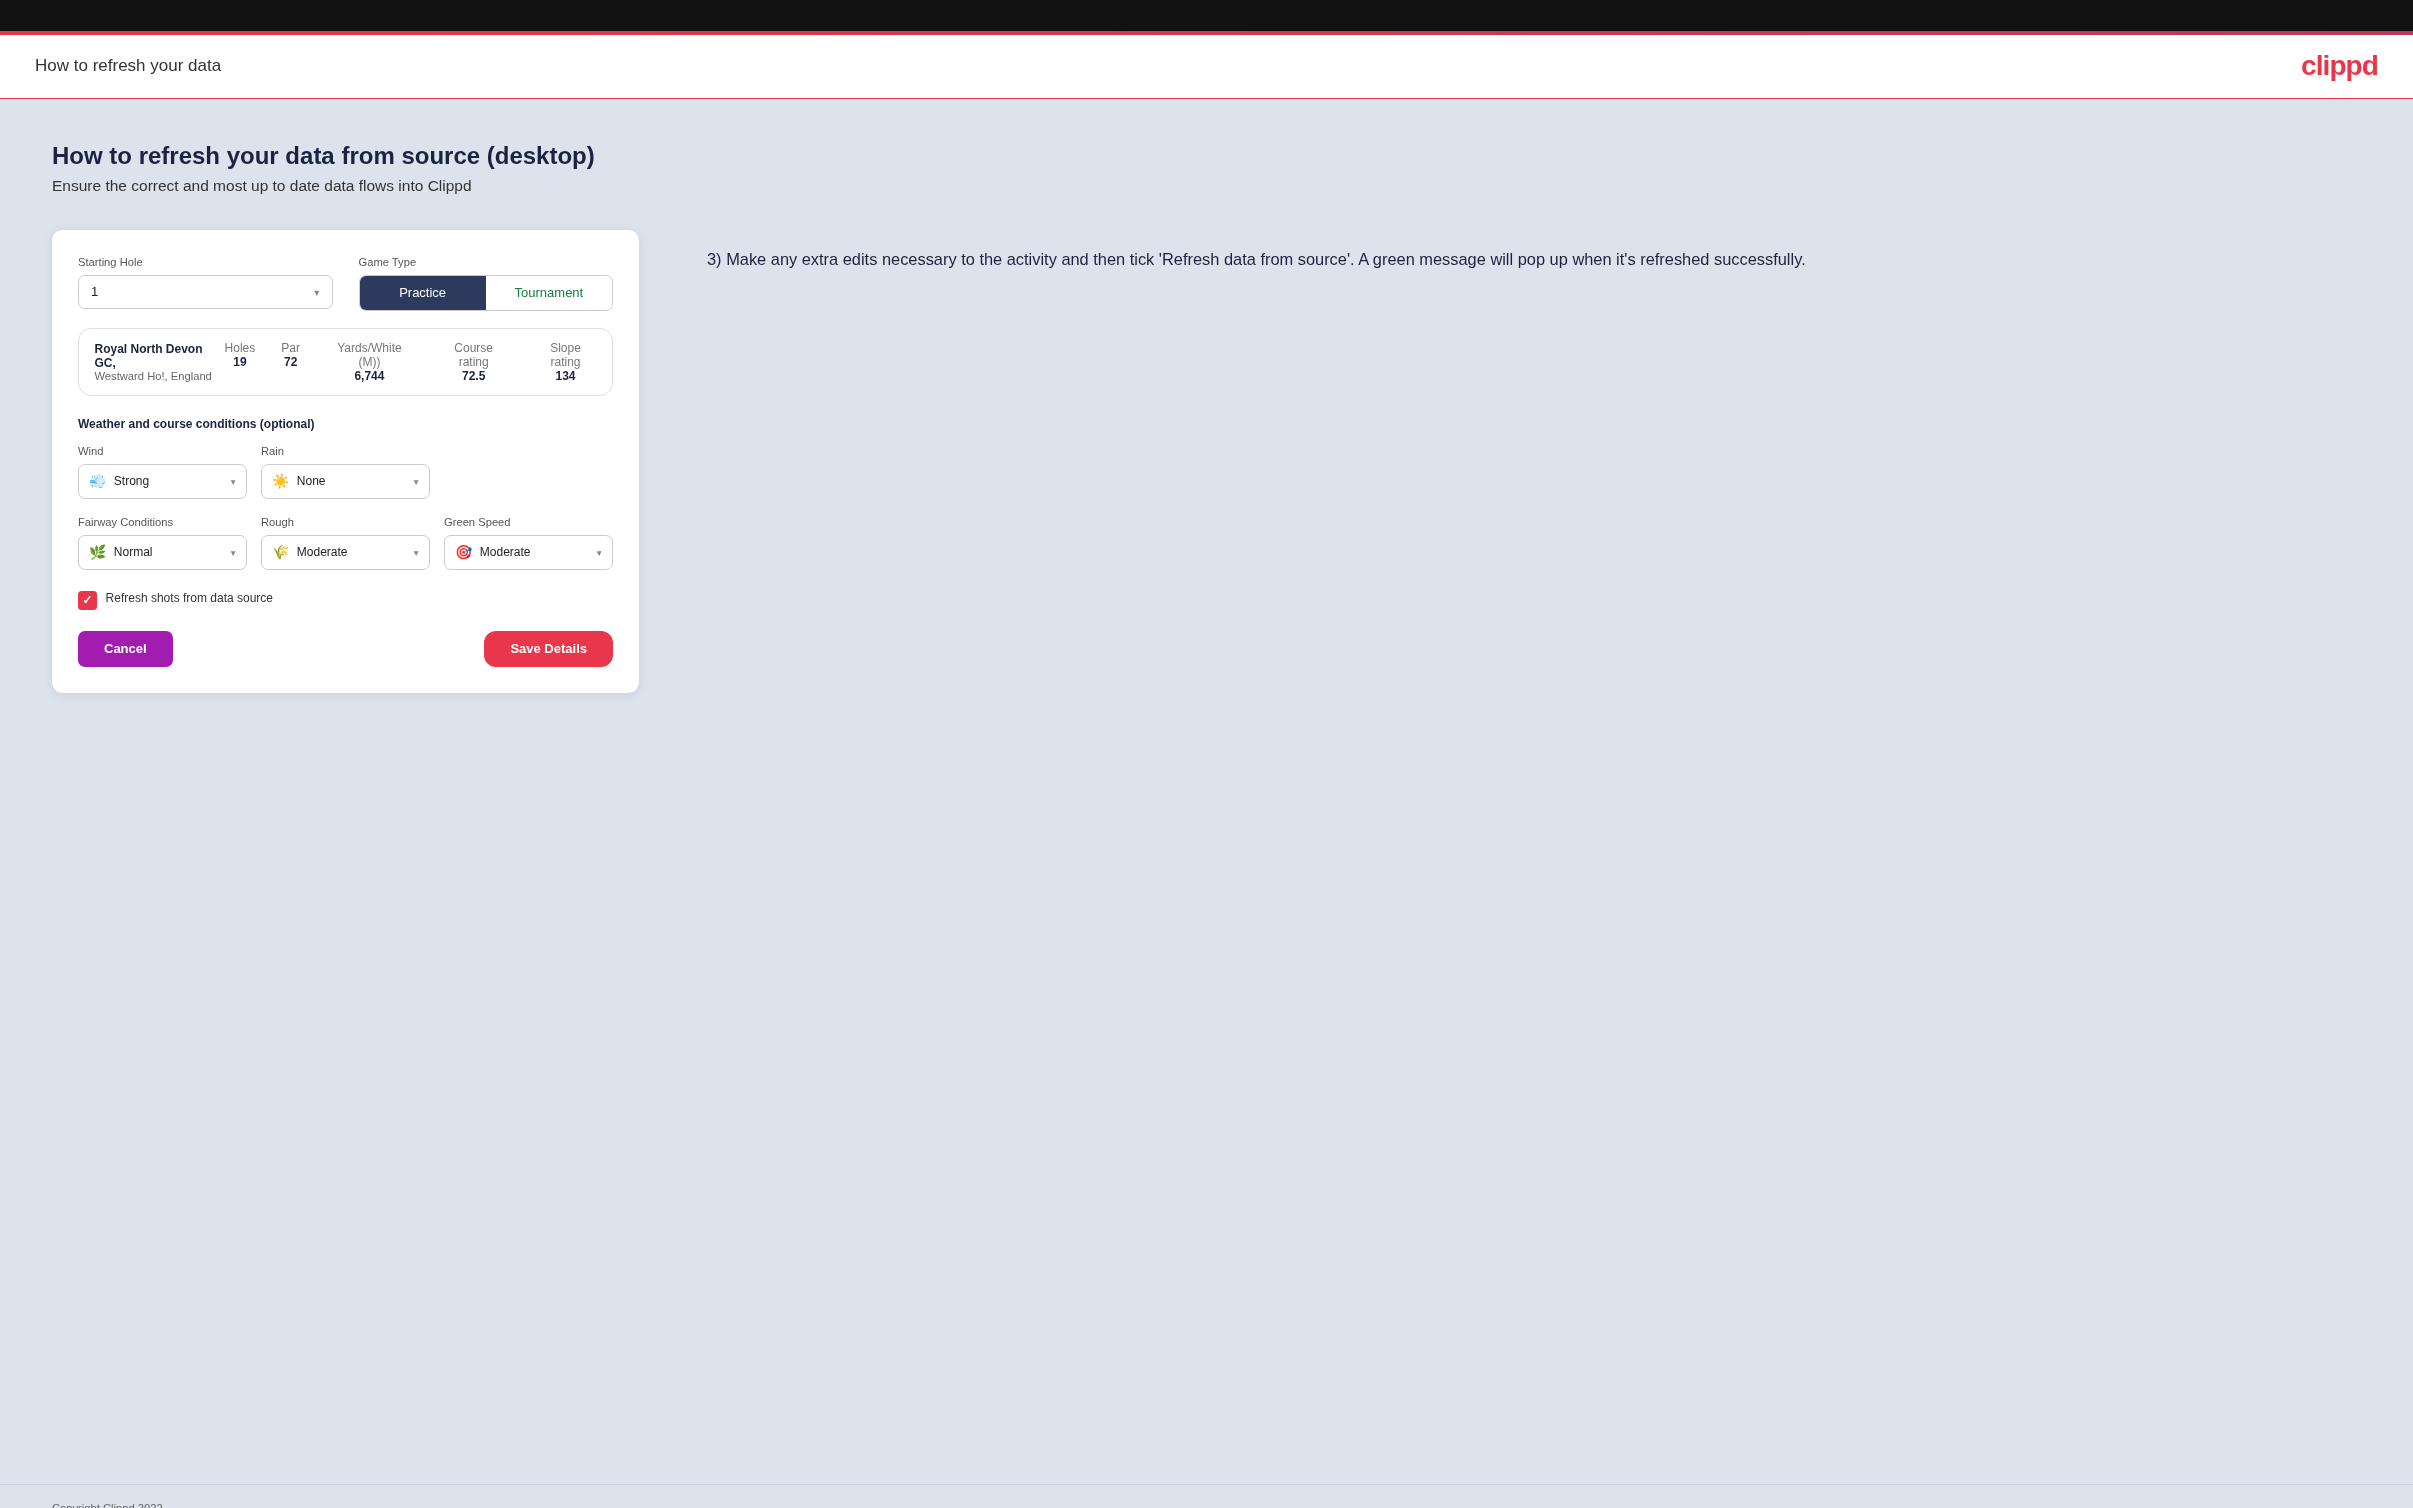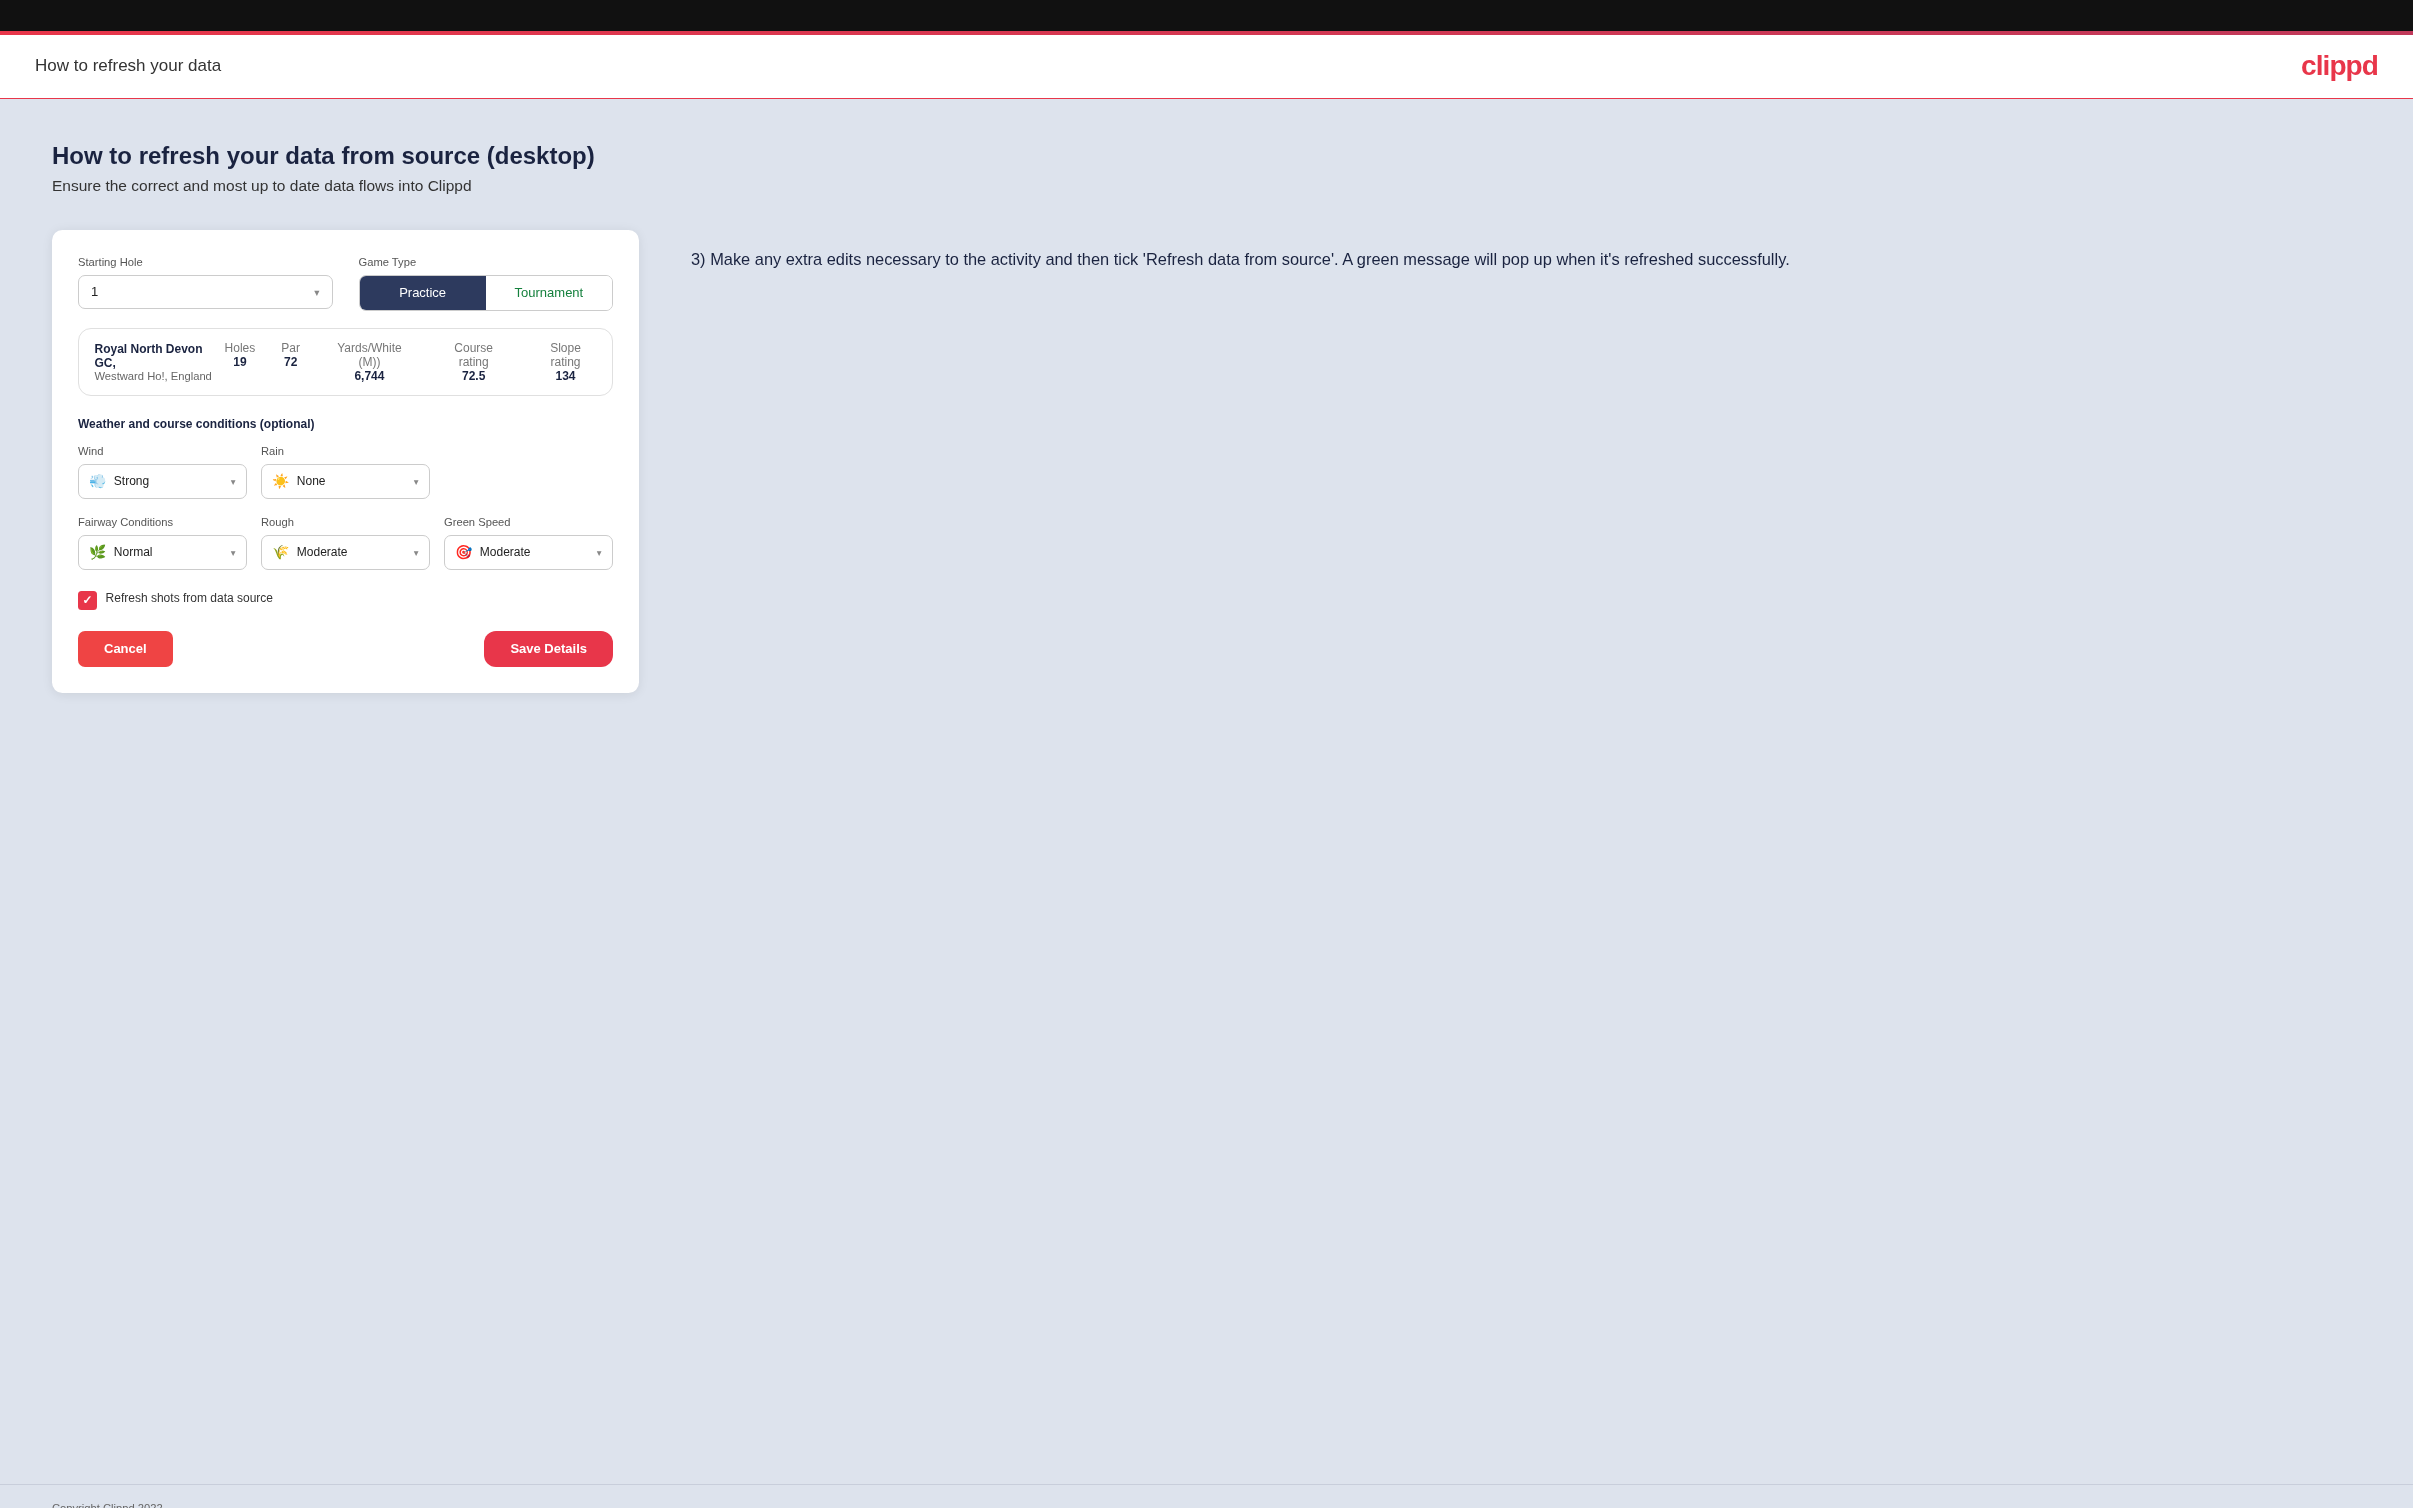--- a/index.html
+++ b/index.html
@@ -47,21 +47,21 @@
       color: #1a2340;
       margin-bottom: 7px;
     }
     .page-subheading {
       font-size: 15.5px;
       color: #333;
       margin-bottom: 35px;
     }
     .content-row {
       display: flex;
-      gap: 52px;
+      gap: 68px;
       align-items: flex-start;
     }
     .form-card {
       background: #fff;
       border-radius: 10.4px;
       padding: 26px;
       width: 587px;
       box-shadow: 0 1.7px 10.4px rgba(0,0,0,0.08);
       flex-shrink: 0;
     }
@@ -223,21 +223,21 @@
     .checkbox-label {
       font-size: 12px;
       color: #333;
     }
     .button-row {
       display: flex;
       justify-content: space-between;
       align-items: center;
     }
     .btn-cancel {
-      background: #ef4444;
+      background: #a21caf;
       color: #fff;
       border: none;
       border-radius: 7px;
       padding: 10.4px 26px;
       font-size: 13px;
       font-weight: 600;
       cursor: pointer;
     }
     .btn-save {
       background: #e8364a;

